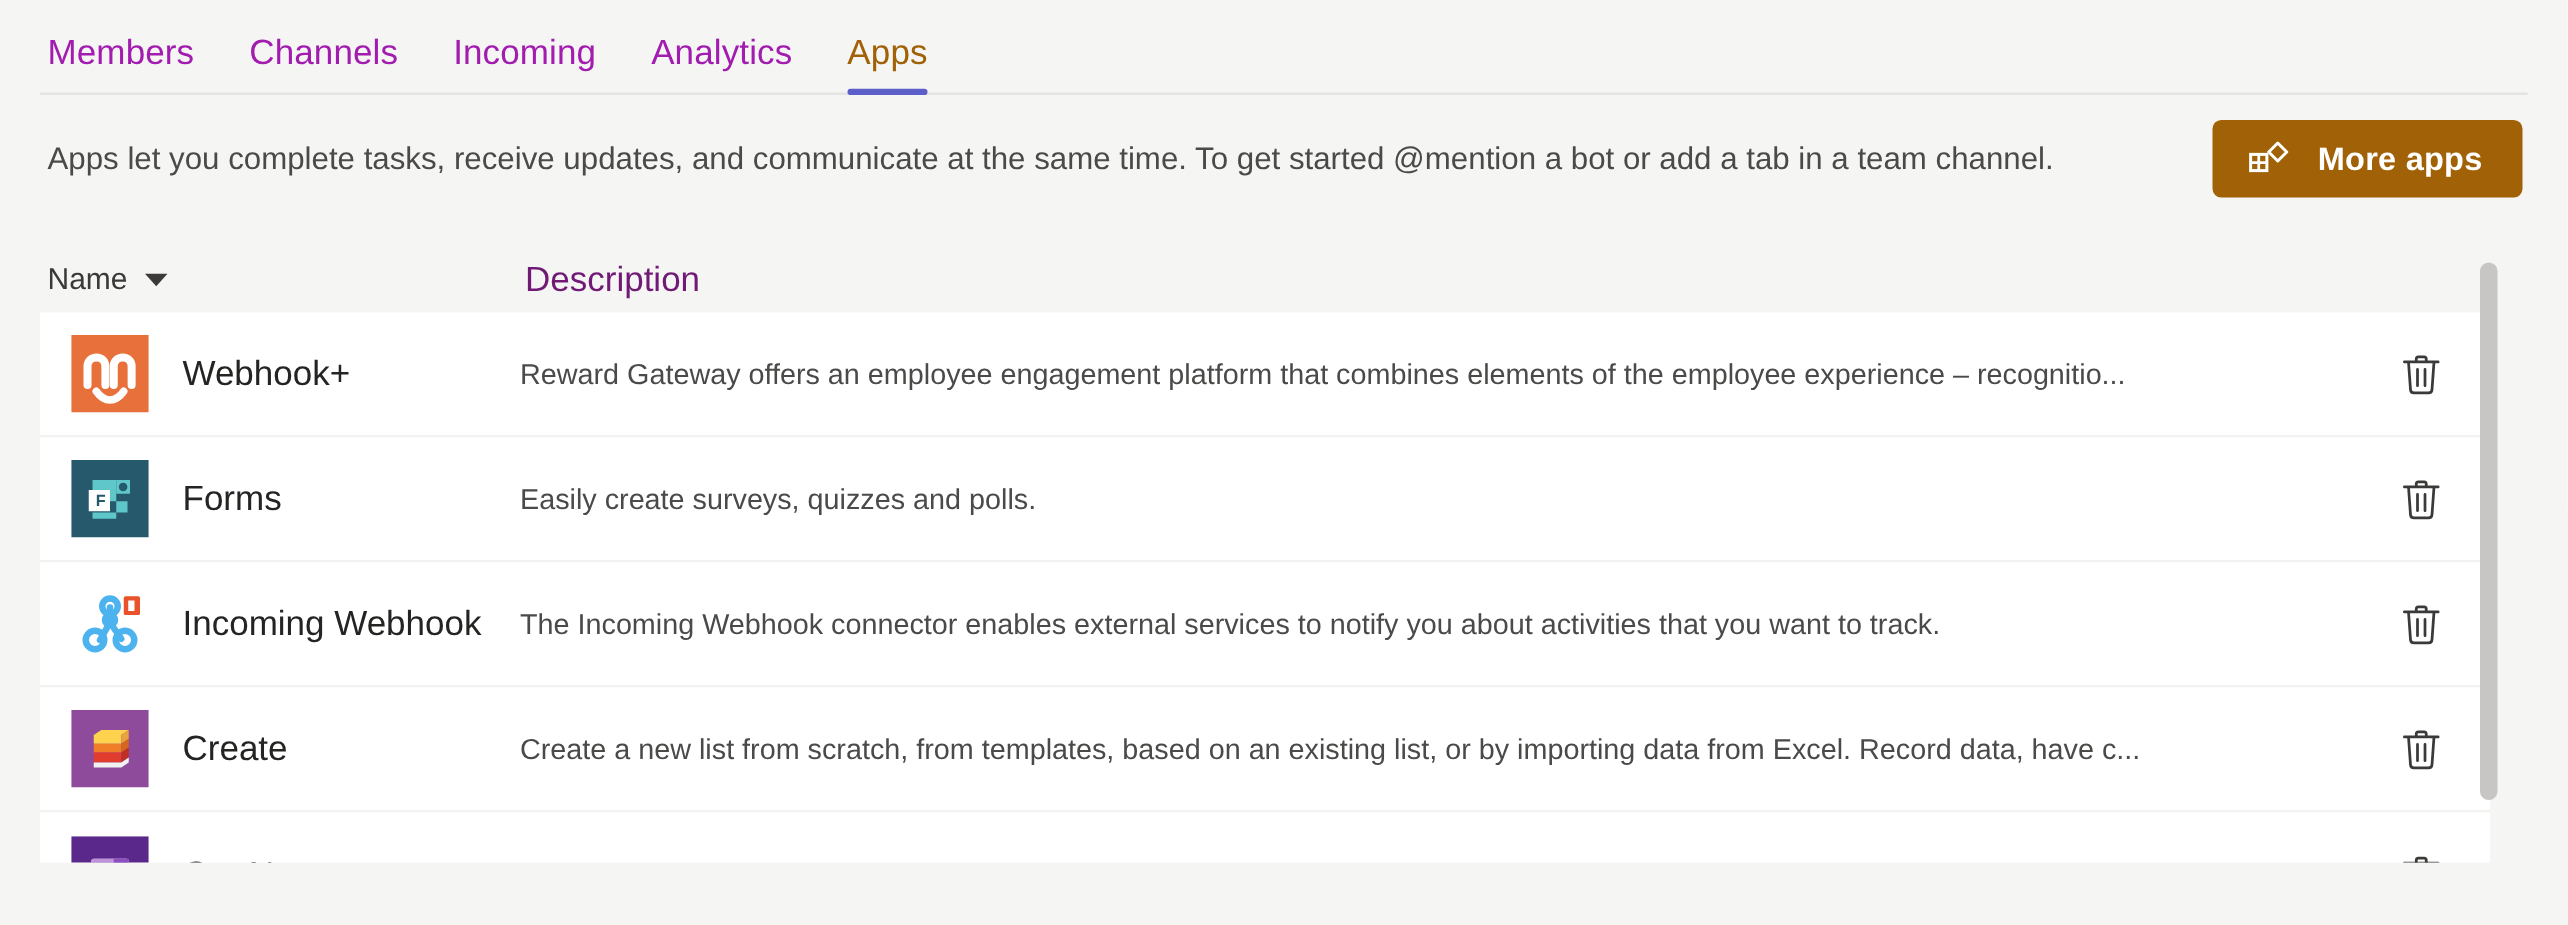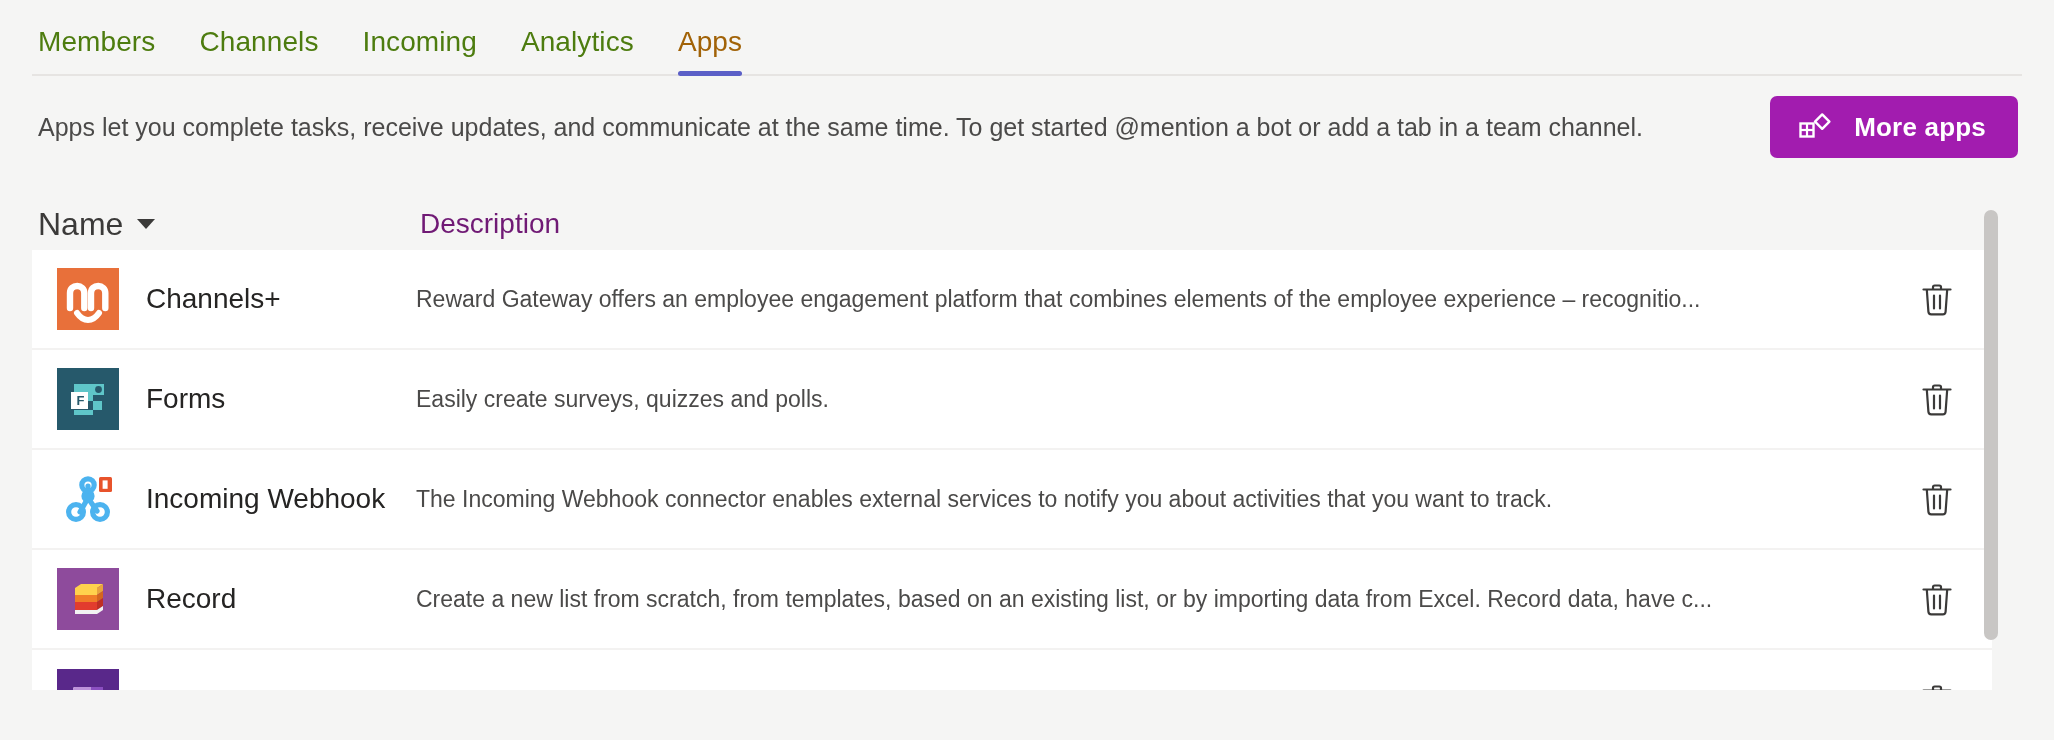--- a/index.html
+++ b/index.html
@@ -34,21 +34,21 @@
     position: absolute;
     left: 32px;
     right: 32px;
     bottom: 0;
     height: 2px;
     background: #e6e4e2;
   }
   .tab {
     position: relative;
     font-size: 28px;
-    color: #4d7c0f;
+    color: #a21caf;
     letter-spacing: .1px;
     padding: 0 0 18px 0;
     margin-right: 44px;
     cursor: pointer;
     white-space: nowrap;
   }
   .tab.is-active { color: #a16207; }
   .tab.is-active::after {
     content: "";
     position: absolute;
@@ -72,21 +72,21 @@
   .intro-text {
     font-size: 25px;
     color: #4b4a49;
     line-height: 1.3;
     white-space: nowrap;
   }
   .more-apps-btn {
     display: inline-flex;
     align-items: center;
     gap: 22px;
-    background: #a21caf;
+    background: #a16207;
     color: #ffffff;
     border: none;
     border-radius: 7px;
     height: 62px;
     padding: 0 32px 0 28px;
     font-family: "Liberation Sans", sans-serif;
     font-size: 26px;
     font-weight: bold;
     letter-spacing: .2px;
     cursor: pointer;
@@ -105,21 +105,21 @@
     padding: 0 0 0 38px;
     height: 52px;
     background: #f5f5f4;
   }
   .col-name {
     width: 382px;
     flex: 0 0 382px;
     display: flex;
     align-items: center;
     gap: 14px;
-    font-size: 32px;
+    font-size: 24px;
     color: #3b3a39;
     cursor: pointer;
   }
   .sort-caret {
     width: 0; height: 0;
     border-left: 9px solid transparent;
     border-right: 9px solid transparent;
     border-top: 10px solid #3b3a39;
   }
   .col-desc {
@@ -250,21 +250,21 @@
     <div class="rows" id="rows">
         <div class="row">
           <div class="app-icon-cell">
             <svg class="app-icon" width="62" height="62" viewBox="0 0 62 62">
               <rect width="62" height="62" fill="#e8703a"></rect>
               <path d="M13 40V25c0-4.2 3.1-7 7.2-7 4.1 0 7.1 2.8 7.1 7v15" fill="none" stroke="#fff" stroke-width="6.4" stroke-linecap="round"></path>
               <path d="M34 40V25c0-4.2 3.1-7 7.2-7 4.1 0 7.1 2.8 7.1 7v15" fill="none" stroke="#fff" stroke-width="6.4" stroke-linecap="round"></path>
               <path d="M20 45c3.5 5 7 7 11 7s7.5-2 11-7" fill="none" stroke="#fff" stroke-width="6" stroke-linecap="round"></path>
             </svg>
           </div>
-          <div class="app-name">Channels+</div>
+          <div class="app-name">Webhook+</div>
           <div class="app-desc">Reward Gateway offers an employee engagement platform that combines elements of the employee experience – recognitio...</div>
           <div class="row-actions">
             <button class="trash-btn"><svg width="34" height="36" viewBox="0 0 34 36" fill="none">
                 <path d="M3.5 8.5h27" stroke="#3b3a39" stroke-width="2.2" stroke-linecap="round"></path>
                 <path d="M13 8.5V6.2c0-.9.7-1.7 1.7-1.7h4.6c1 0 1.7.8 1.7 1.7v2.3" stroke="#3b3a39" stroke-width="2.2"></path>
                 <path d="M6.8 8.5l1.6 22.2c.1 1.5 1.3 2.6 2.8 2.6h11.6c1.5 0 2.7-1.1 2.8-2.6l1.6-22.2" stroke="#3b3a39" stroke-width="2.2" stroke-linejoin="round"></path>
                 <path d="M14 14.5v13M20 14.5v13" stroke="#3b3a39" stroke-width="2.2" stroke-linecap="round"></path>
               </svg></button>
           </div>
         </div>
@@ -326,21 +326,21 @@
               <path d="M18 20l6-4h22l-6 4z" fill="#ffd24d"></path>
               <rect x="18" y="20" width="22" height="7" fill="#ffd24d"></rect>
               <path d="M40 27V20l6-4v7z" fill="#e8a33d"></path>
               <rect x="18" y="27" width="22" height="7" fill="#f07d28"></rect>
               <path d="M40 34v-7l6-4v7z" fill="#d4661f"></path>
               <rect x="18" y="34" width="22" height="8" fill="#e23c2e"></rect>
               <path d="M40 42v-8l6-4v8z" fill="#c02f24"></path>
               <path d="M18 42h22l6-4v4l-6 4H18z" fill="#f2f2f2"></path>
             </svg>
           </div>
-          <div class="app-name">Record</div>
+          <div class="app-name">Create</div>
           <div class="app-desc">Create a new list from scratch, from templates, based on an existing list, or by importing data from Excel. Record data, have c...</div>
           <div class="row-actions">
             <button class="trash-btn"><svg width="34" height="36" viewBox="0 0 34 36" fill="none">
                 <path d="M3.5 8.5h27" stroke="#3b3a39" stroke-width="2.2" stroke-linecap="round"></path>
                 <path d="M13 8.5V6.2c0-.9.7-1.7 1.7-1.7h4.6c1 0 1.7.8 1.7 1.7v2.3" stroke="#3b3a39" stroke-width="2.2"></path>
                 <path d="M6.8 8.5l1.6 22.2c.1 1.5 1.3 2.6 2.8 2.6h11.6c1.5 0 2.7-1.1 2.8-2.6l1.6-22.2" stroke="#3b3a39" stroke-width="2.2" stroke-linejoin="round"></path>
                 <path d="M14 14.5v13M20 14.5v13" stroke="#3b3a39" stroke-width="2.2" stroke-linecap="round"></path>
               </svg></button>
           </div>
         </div>

